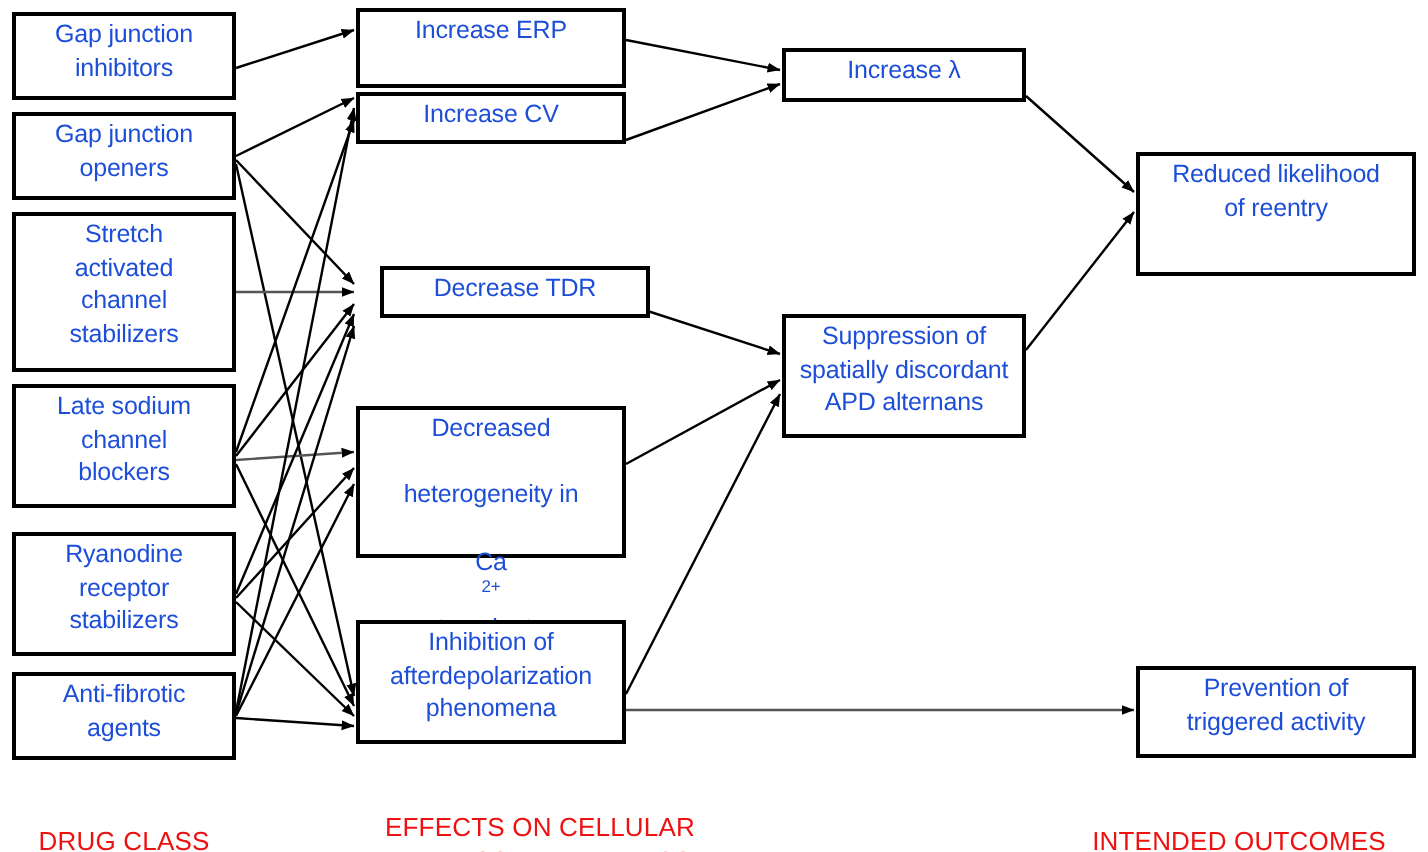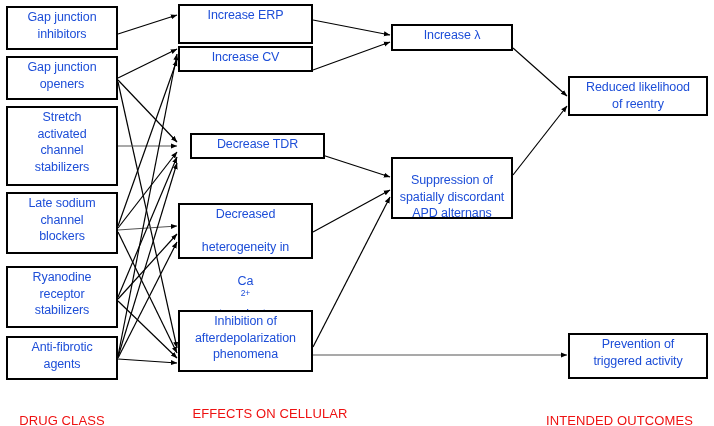--- a/index.html
+++ b/index.html
@@ -117,43 +117,43 @@
 
   <div class="node" style="left:178px;top:4px;width:135px;height:40px;">
     <span>Increase ERP</span>
   </div>
   <div class="node" style="left:178px;top:46px;width:135px;height:26px;">
     <span>Increase CV</span>
   </div>
   <div class="node" style="left:190px;top:133px;width:135px;height:26px;">
     <span>Decrease TDR</span>
   </div>
-  <div class="node" style="left:178px;top:203px;width:135px;height:56px;">
+  <div class="node" style="left:178px;top:203px;width:135px;height:76px;">
     <span>
       <span>Decreased</span><br>
       <span>heterogeneity in</span><br>
       <span>Ca</span><sup>2+</sup><span> transients</span>
     </span>
   </div>
   <div class="node" style="left:178px;top:310px;width:135px;height:62px;">
     <span style="white-space:pre-line;">Inhibition of
 afterdepolarization
 phenomena</span>
   </div>
 
   <div class="node" style="left:391px;top:24px;width:122px;height:27px;">
     <span>Increase λ</span>
   </div>
   <div class="node" style="left:391px;top:157px;width:122px;height:62px;">
-    <span style="white-space:pre-line;margin-top:12px;">Suppression of
+    <span style="white-space:pre-line;">Suppression of
 spatially discordant
 APD alternans</span>
   </div>
 
-  <div class="node" style="left:568px;top:76px;width:140px;height:40px;">
+  <div class="node" style="left:568px;top:76px;width:140px;height:62px;">
     <span style="white-space:pre-line;">Reduced likelihood
 of reentry</span>
   </div>
   <div class="node" style="left:568px;top:333px;width:140px;height:46px;">
     <span style="white-space:pre-line;">Prevention of
 triggered activity</span>
   </div>
 
   <div class="col-label" style="left:0px;top:395px;width:124px;">
     <span>DRUG CLASS</span>

